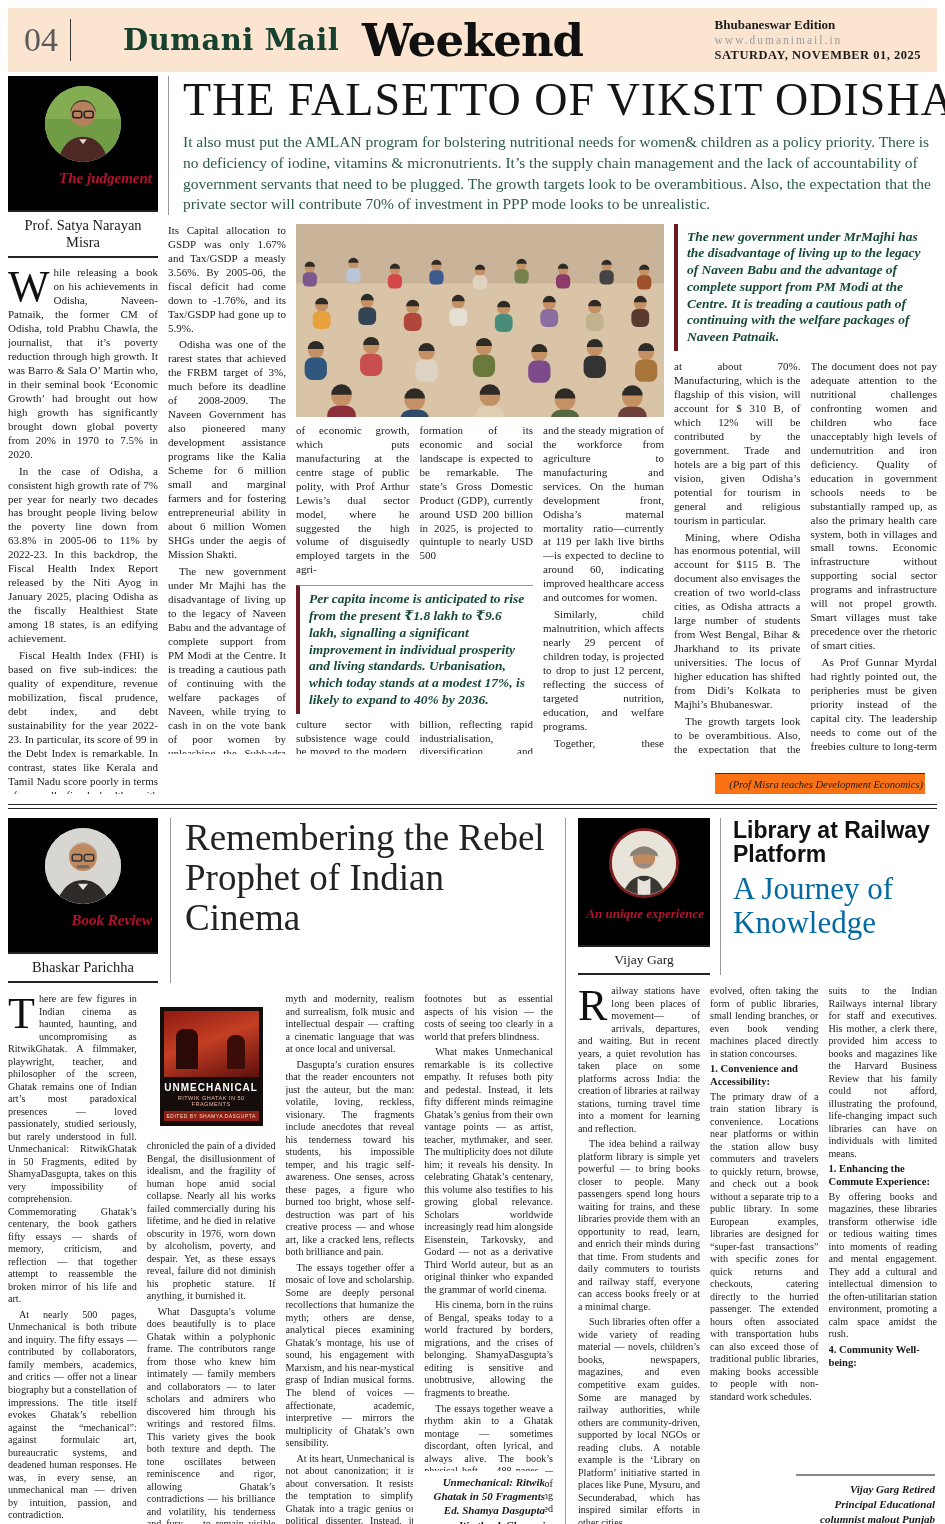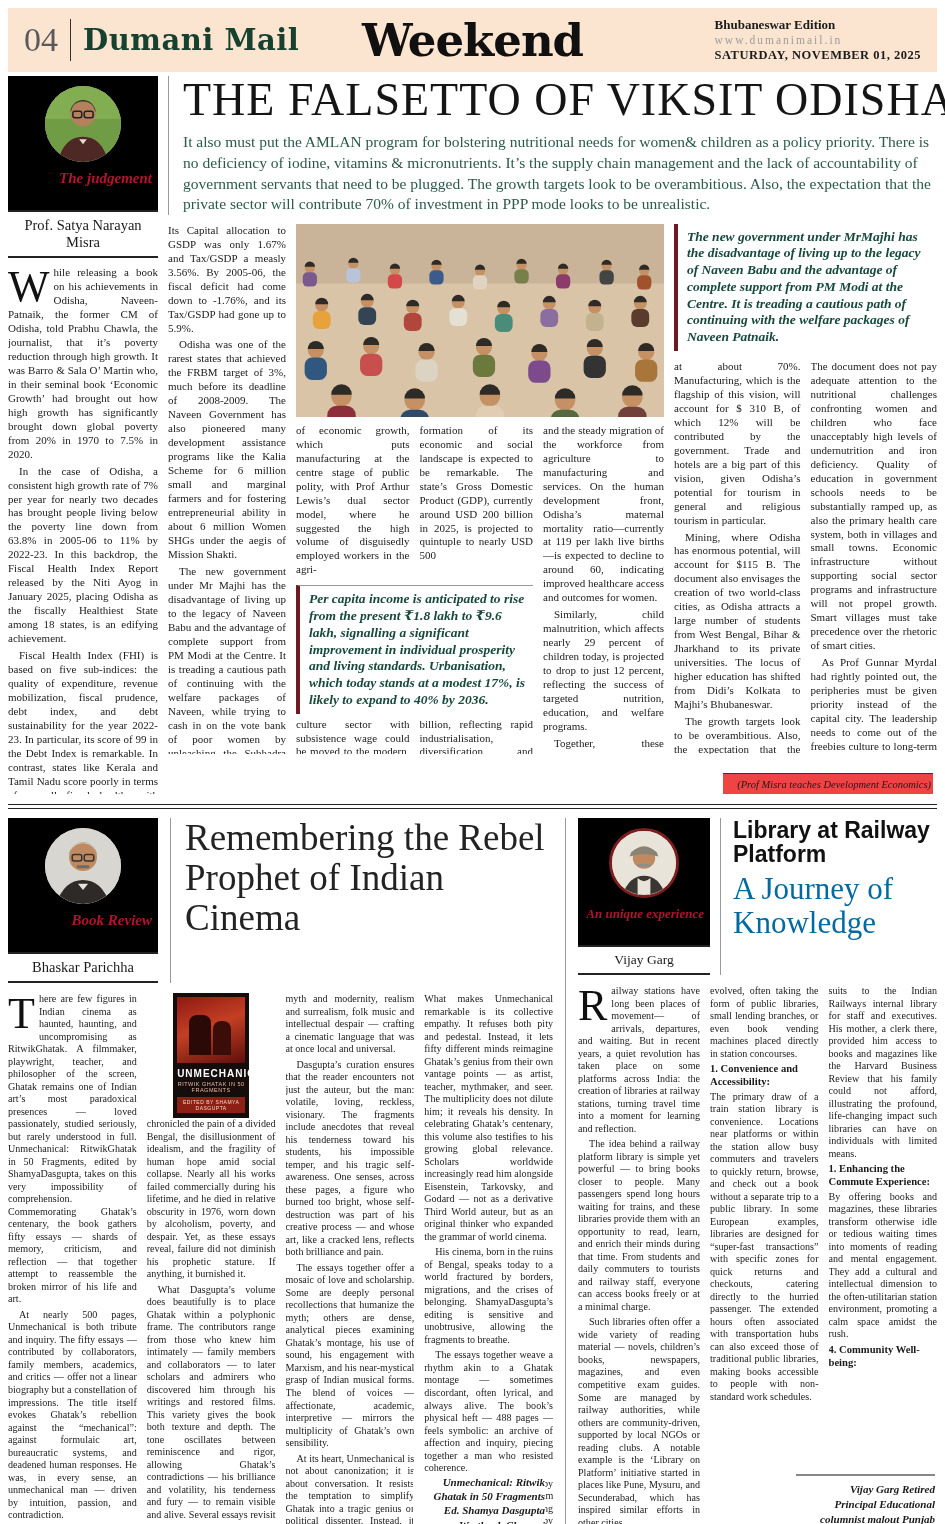--- a/index.html
+++ b/index.html
@@ -7,21 +7,21 @@
   body {
     height: 1524px; overflow: hidden; background: #fff;
     font-family: "Liberation Serif", "DejaVu Serif", serif;
     color: #1a1a1a; padding: 8px 8px 0 8px;
   }
   
   .band { background:#fbe4d0; height:64px; display:flex; align-items:center; padding:0 16px; position:relative; margin-bottom:4px; }
   .band-left { display:flex; align-items:center; gap:12px; }
   .page-num { font-size:34px; color:#5a5a5a; font-weight:400; }
   .band-bar { width:1px; height:42px; background:#333; }
-  .masthead { font-size:29px; font-weight:bold; color:#16412f; letter-spacing:0.5px; font-family:"DejaVu Serif", serif; }
+  .masthead { font-size:29px; font-weight:bold; color:#16412f; letter-spacing:0.5px; font-family:"DejaVu Serif", serif;margin-left:40px; }
   .weekend { position:absolute; left:0; right:0; text-align:center; font-size:45px; font-weight:bold; color:#101010; letter-spacing:-1px; font-family:"DejaVu Serif", serif; pointer-events:none; }
   .band-right { margin-left:auto; line-height:1.25; z-index:1; }
   .edition { font-size:13px; font-weight:bold; color:#1c1c1c; }
   .website { font-size:11.5px; color:#9d9d9d; letter-spacing:2px; }
   .dateline { font-size:12.5px; font-weight:bold; color:#1c1c1c; letter-spacing:0.5px; }
   
   .ncol { flex:1; min-width:0; overflow:hidden; }
   .ncol p.news { font-size:11px; line-height:1.27; text-align:justify; margin-bottom:3px; }
   .ncol p.news + p.news { text-indent:11px; }
   .dropcap { float:left; font-size:44px; line-height:0.8; padding:3px 4px 0 0; color:#111; }
@@ -45,33 +45,33 @@
   .crowd-photo { height:193px; margin-bottom:7px; overflow:hidden; background:#d9c9b2; }
   .crowd-photo svg { width:100%; height:100%; display:block; }
   .pg-bottom { display:flex; gap:10px; flex:1; overflow:hidden; }
   .pg-left { width:237px; flex:none; }
   .row34 { display:flex; gap:10px; }
   .pull-quote { color:#17493b; font-style:italic; font-weight:bold; font-size:13.5px; line-height:1.24; border-left:4px solid #6d1a24; padding:5px 2px 5px 9px; text-align:left; }
   .quote-mid { border-top:1px solid #999; margin:5px 0 4px; }
   .quote-group { flex:1; min-width:0; }
   .quote-top { margin-bottom:9px; }
   .qg-cols { display:flex; gap:10px; height:420px; overflow:hidden; }
-  .byline-box { position:absolute; right:4px; bottom:0; background:#ef4444; text-align:right; font-style:italic; font-size:10.5px; line-height:1.3; border-top:1px solid #333; padding:4px 2px 2px 14px; }
+  .byline-box { position:absolute; right:12px; bottom:0; background:#f97316; text-align:right; font-style:italic; font-size:10.5px; line-height:1.3; border-top:1px solid #333; padding:4px 2px 2px 14px; }
   
   .section-divider { height:5px; border-top:1px solid #222; border-bottom:1px solid #222; margin:10px 0 9px; }
   
   .bottom-flex { display:flex; gap:12px; height:718px; overflow:hidden; }
   .vrule { width:1px; background:#9a9a9a; flex:none; }
   
   .book-review { width:545px; flex:none; position:relative; }
   .br-head { display:flex; gap:12px; margin-bottom:10px; }
   .br-headline { font-size:37px; font-weight:400; color:#232323; line-height:1.08; border-left:1px solid #999; padding-left:14px; }
   .br-cols { display:flex; gap:10px; height:552px; overflow:hidden; }
   .br-cols .ncol p.news { font-size:10.1px; line-height:1.24; }
-  .book-cover { width:76px; margin:0 auto; background:#150c0c; padding:4px 4px 5px; color:#fff; text-align:center; flex:none; }
+  .book-cover { width:103px; margin:14px auto; background:#150c0c; padding:4px 4px 5px; color:#fff; text-align:center; flex:none; }
   .cover-img { height:66px; background:linear-gradient(160deg,#8e1a12 0%,#c43f24 45%,#5e0f0c 100%); margin-bottom:5px; position:relative; }
   .cover-img:before { content:""; position:absolute; left:12px; top:18px; width:22px; height:40px; background:#2b0906; border-radius:8px 8px 0 0; }
   .cover-img:after  { content:""; position:absolute; right:14px; top:24px; width:18px; height:34px; background:#3a0d08; border-radius:8px 8px 0 0; }
   .cover-title { font-size:10px; font-weight:bold; letter-spacing:1px; font-family:"Liberation Sans",sans-serif; }
   .cover-sub { font-size:5.5px; color:#e8b9a0; letter-spacing:0.5px; margin-top:2px; font-family:"Liberation Sans",sans-serif; }
   .cover-ed { font-size:5px; background:#8d1f14; color:#f3d9c4; padding:2px 0; margin-top:4px; letter-spacing:0.5px; font-family:"Liberation Sans",sans-serif; }
   .caption-box { position:absolute; right:8px; bottom:0; background:#fff; text-align:right; font-style:italic; font-weight:bold; font-size:11px; line-height:1.3; padding:4px 0 4px 20px; }
   
   .library { flex:1; min-width:0; position:relative; border-bottom:1px solid #222; }
   .lib-head { display:flex; gap:10px; }
@@ -191,21 +191,21 @@
               <use href="#pp" transform="translate(196,190) scale(1.6)" fill="#e0cdb2"></use>
               <use href="#pp" transform="translate(272,194) scale(1.6)" fill="#55683f"></use>
               <use href="#pp" transform="translate(340,191) scale(1.6)" fill="#70403a"></use>
             </g>
           </svg>
         </div>
         <div class="pg-bottom">
           <div class="pg-left">
             <div class="row34">
               <div class="ncol">
-                  <p class="news">of economic growth, which puts manufacturing at the centre stage of public polity, with Prof Arthur Lewis’s dual sector model, where he suggested the high volume of disguisedly employed workers in the agri-</p>
+                  <p class="news">of economic growth, which puts manufacturing at the centre stage of public polity, with Prof Arthur Lewis’s dual sector model, where he suggested the high volume of disguisedly employed targets in the agri-</p>
                 </div>
               <div class="ncol">
                   <p class="news">formation of its economic and social landscape is expected to be remarkable. The state’s Gross Domestic Product (GDP), currently around USD 200 billion in 2025, is projected to quintuple to nearly USD 500</p>
                 </div>
             </div>
             <div class="pull-quote quote-mid">Per capita income is anticipated to rise from the present ₹1.8 lakh to ₹9.6 lakh, signalling a significant improvement in individual prosperity and living standards. Urbanisation, which today stands at a modest 17%, is likely to expand to 40% by 2036.</div>
             <div class="row34">
               <div class="ncol">
                   <p class="news">culture sector with subsistence wage could be moved to the modern, high-paying industrial sector.</p>
                 </div>
@@ -285,20 +285,21 @@
             <p class="news">What Dasgupta’s volume does beautifully is to place Ghatak within a polyphonic frame. The contributors range from those who knew him intimately — family members and collaborators — to later scholars and admirers who discovered him through his writings and restored films. This variety gives the book both texture and depth. The tone oscillates between reminiscence and rigor, allowing Ghatak’s contradictions — his brilliance and volatility, his tenderness and fury — to remain visible and alive. Several essays revisit the Partition’s shadow over Ghatak’s life and work — not as historical backdrop but as existential ground. His was a cinema of exile, of longing for a homeland that no longer existed. The unmechanical becomes not just a personality trait but a metaphor for his refusal to reconcile with loss. Others dwell on his pedagogy at the Film and Television Institute of India (FTII), where he influenced generations of filmmakers, from Kumar Shahani to Mani Kaul, instilling in them an ethic of truth rather than success.</p>
           </div>
       </div>
       <div class="ncol">
           <p class="news">myth and modernity, realism and surrealism, folk music and intellectual despair — crafting a cinematic language that was at once local and universal.</p>
           <p class="news">Dasgupta’s curation ensures that the reader encounters not just the auteur, but the man: volatile, loving, reckless, visionary. The fragments include anecdotes that reveal his tenderness toward his students, his impossible temper, and his tragic self-awareness. One senses, across these pages, a figure who burned too bright, whose self-destruction was part of his creative process — and whose art, like a cracked lens, reflects both brilliance and pain.</p>
           <p class="news">The essays together offer a mosaic of love and scholarship. Some are deeply personal recollections that humanize the myth; others are dense, analytical pieces examining Ghatak’s montage, his use of sound, his engagement with Marxism, and his near-mystical grasp of Indian musical forms. The blend of voices — affectionate, academic, interpretive — mirrors the multiplicity of Ghatak’s own sensibility.</p>
           <p class="news">At its heart, Unmechanical is not about canonization; it is about conversation. It resists the temptation to simplify Ghatak into a tragic genius or political dissenter. Instead, it preserves the tensions that made him who he was: an artist who raged against systems, yet loved humanity too much to abandon it. His was a cinema of fracture that sought wholeness; a vision born from despair but reaching toward redemption.</p>
         </div>
       <div class="ncol">
+          <p class="news">footnotes but as essential aspects of his vision — the costs of seeing too clearly in a world that prefers blindness.</p>
           <p class="news">What makes Unmechanical remarkable is its collective empathy. It refuses both pity and pedestal. Instead, it lets fifty different minds reimagine Ghatak’s genius from their own vantage points — as artist, teacher, mythmaker, and seer. The multiplicity does not dilute him; it reveals his density. In celebrating Ghatak’s centenary, this volume also testifies to his growing global relevance. Scholars worldwide increasingly read him alongside Eisenstein, Tarkovsky, and Godard — not as a derivative Third World auteur, but as an original thinker who expanded the grammar of world cinema.</p>
           <p class="news">His cinema, born in the ruins of Bengal, speaks today to a world fractured by borders, migrations, and the crises of belonging. ShamyaDasgupta’s editing is sensitive and unobtrusive, allowing the fragments to breathe.</p>
           <p class="news">The essays together weave a rhythm akin to a Ghatak montage — sometimes discordant, often lyrical, and always alive. The book’s physical heft — 488 pages — feels symbolic: an archive of affection and inquiry, piecing together a man who resisted coherence.</p>
           <p class="news">With an introduction by ParambrataChattopadhyay,Unmechanical succeeds not by resolving Ghatak’s contradictions, but by honoring them. The filmmaker who believed that cinema must bear the burden of history finally receives a tribute that carries the same weight. Through its fifty fragments, the book becomes a mirror of the man himself — brilliant, broken, and unmechanical to the end.</p>
         </div>
     </div>
     <div class="caption-box">
         <p class="cap">Unmechanical: Ritwik</p>
         <p class="cap">Ghatak in 50 Fragments</p>
         <p class="cap">Ed. Shamya Dasgupta</p>

